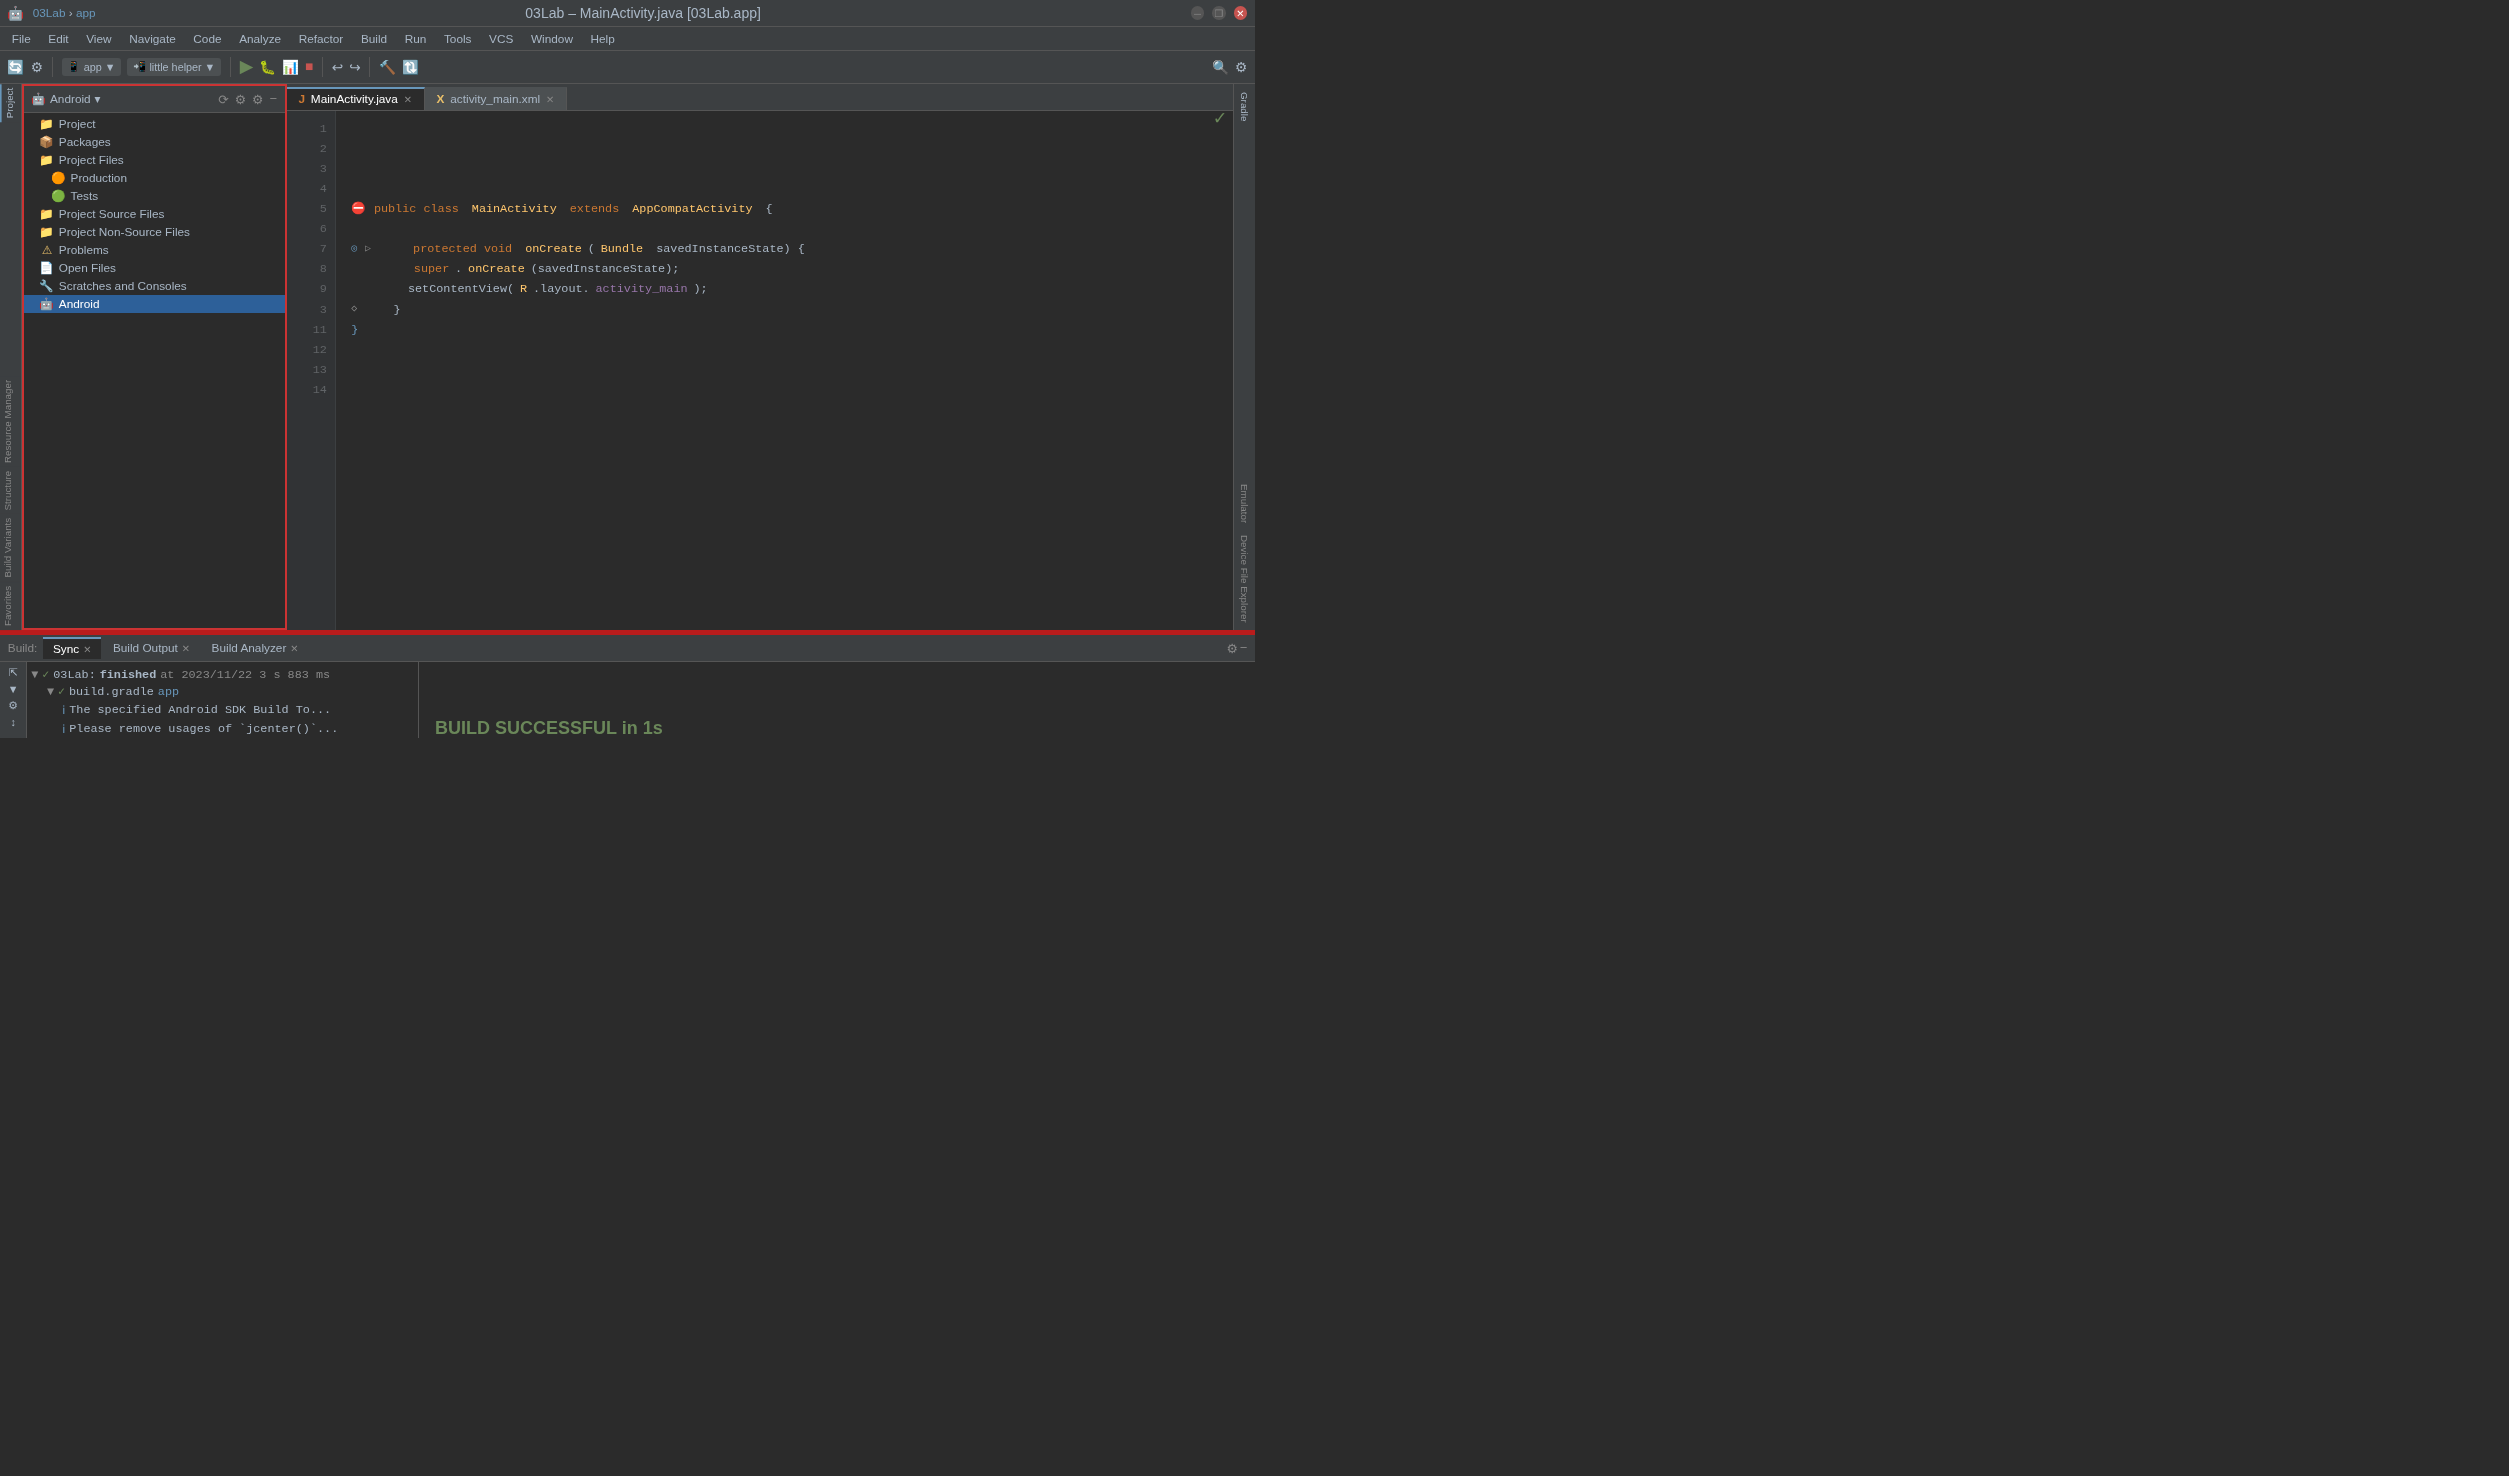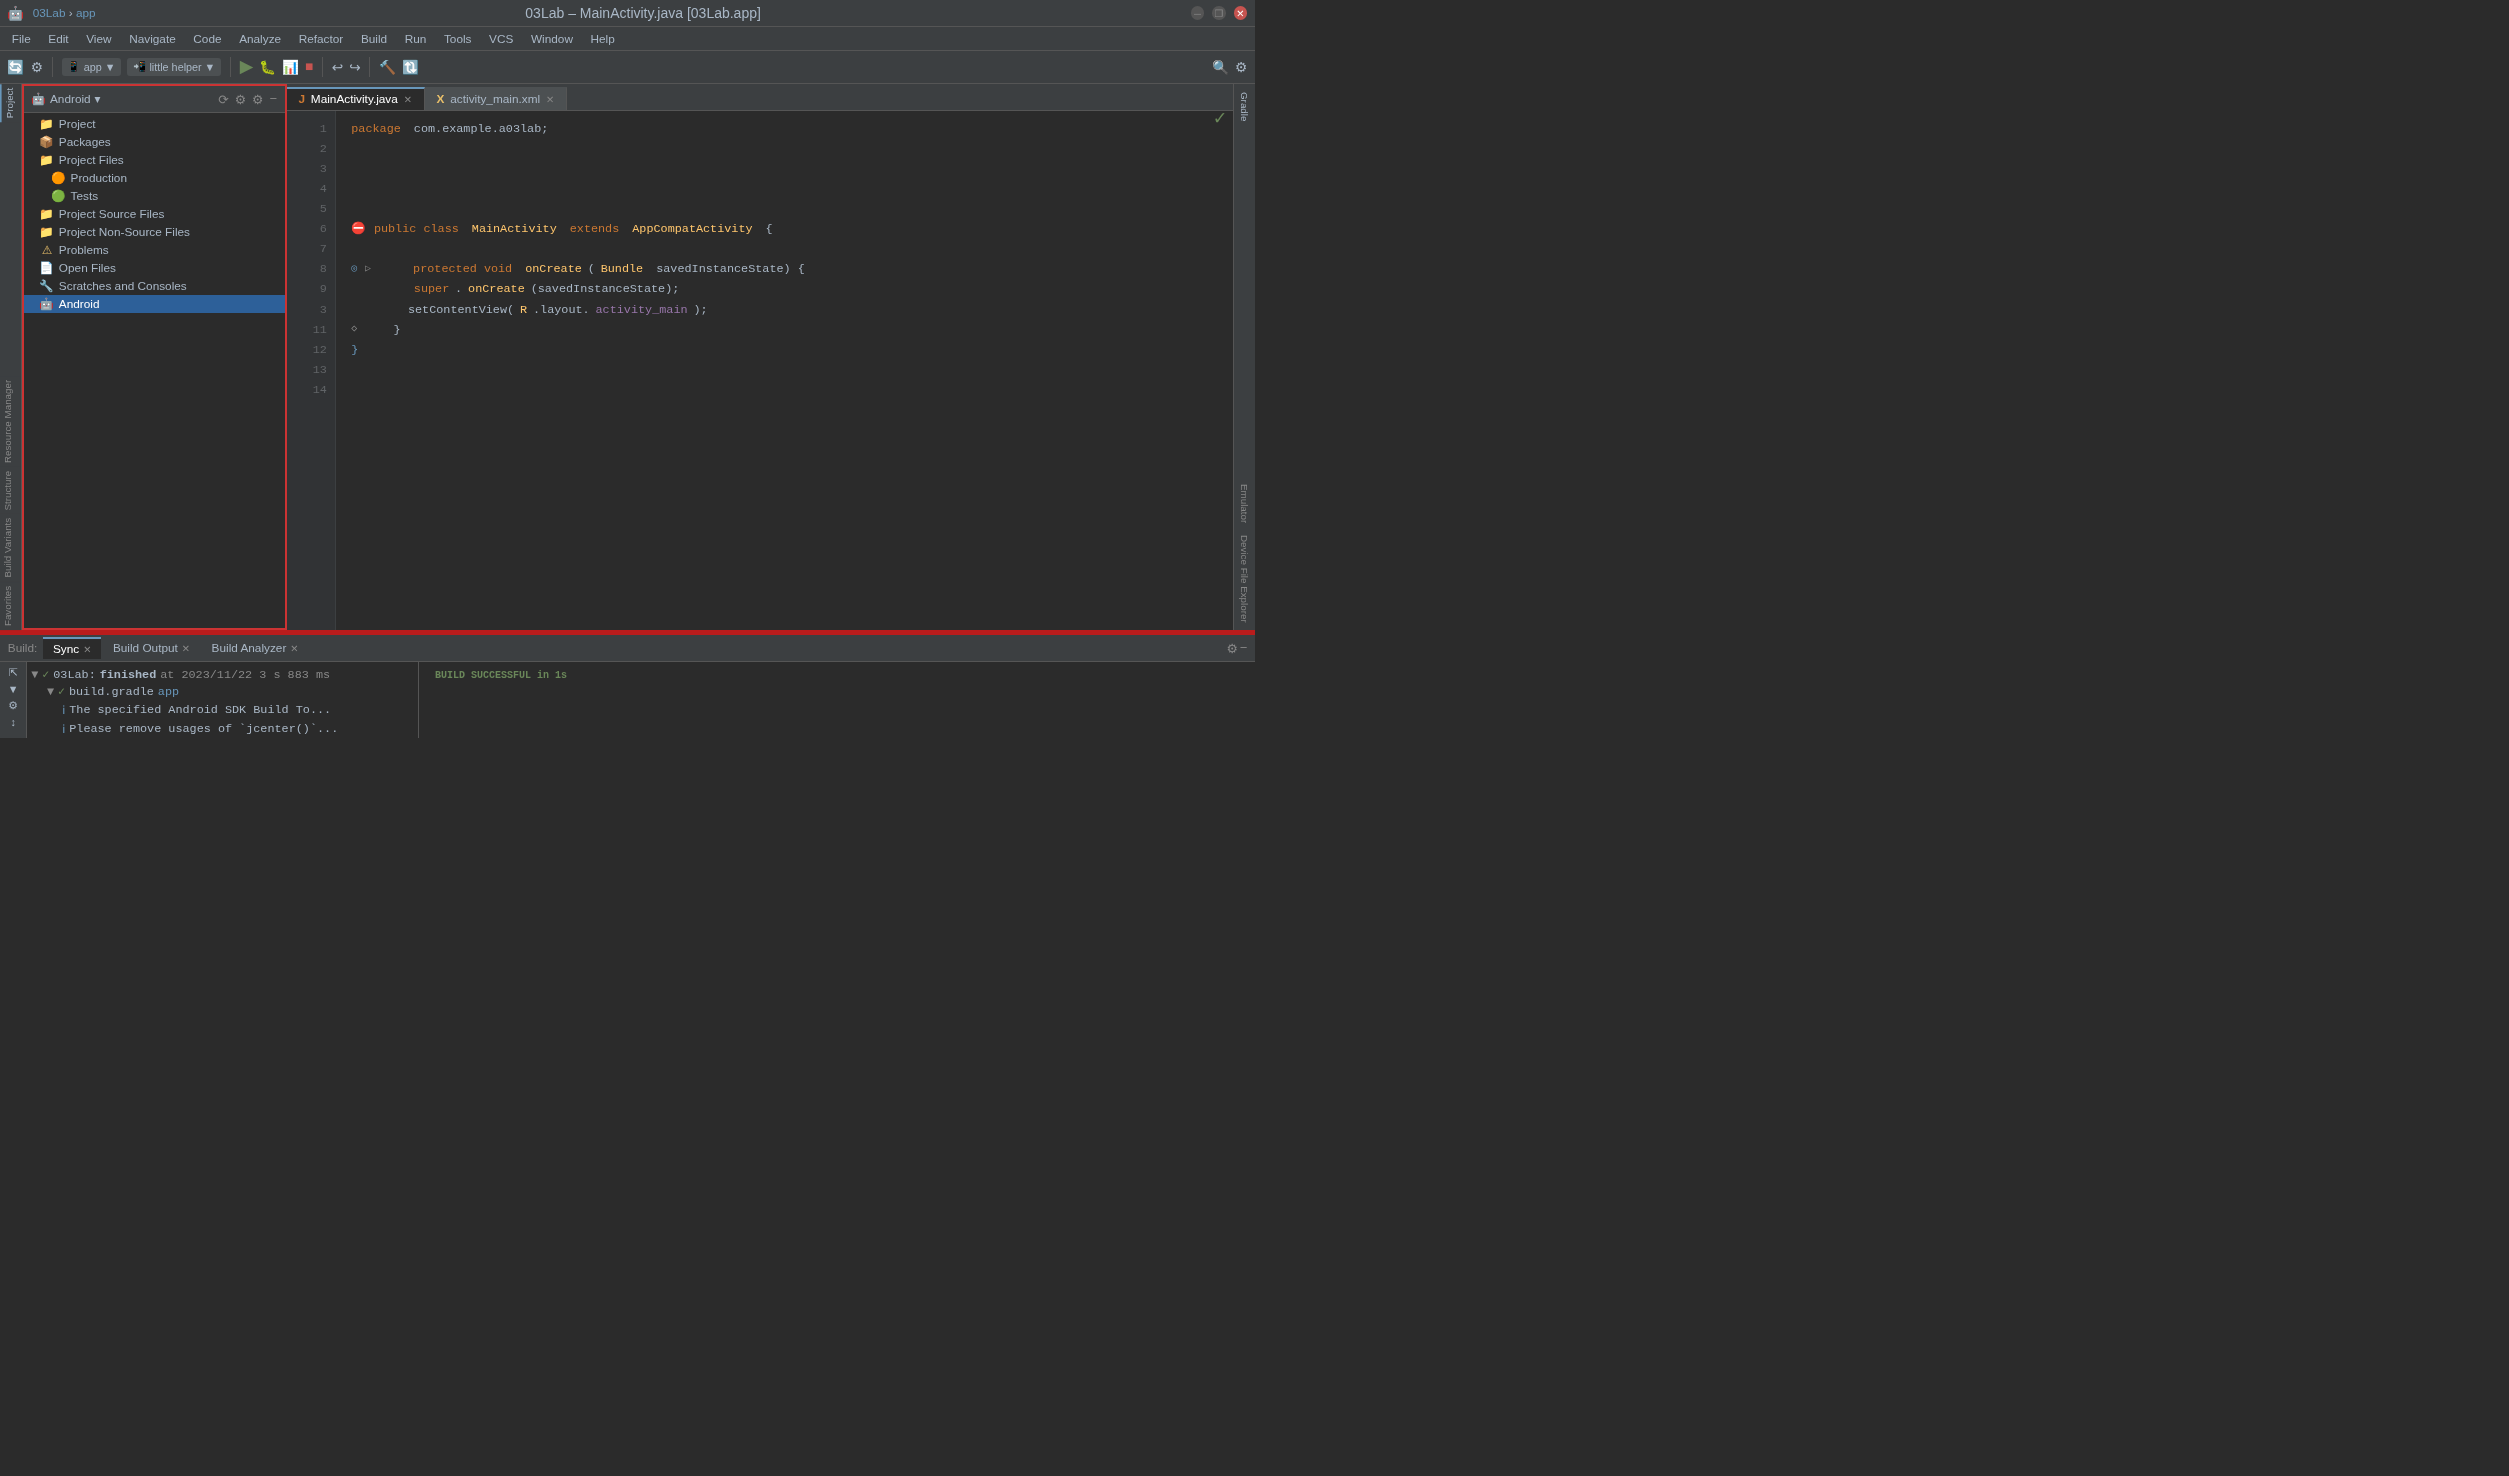--- a/index.html
+++ b/index.html
@@ -257,22 +257,23 @@
       padding: 3.9px;
       font-size: 11.8px;
       font-family: 'Courier New', monospace;
       border-right: 1px solid #555;
       overflow-y: auto;
     }
     .build-item { display: flex; align-items: center; gap: 3.9px; padding: 1px 0; }
     .build-output {
       flex: 1;
       padding: 7.8px 15.7px;
-      font-family: Liberation Mono, monospace;
-      font-size: 10px;
+      font-family: Liberation Sans, sans-serif;
+      font-size: 18px;
+      margin-top: 48px;
     }
     .build-success { color: #6a8759; font-weight: bold; }
 
     
     .status-bar {
       height: 21.6px;
       background: #3c3f41;
       display: flex;
       align-items: center;
       justify-content: space-between;
@@ -475,23 +476,20 @@
         <div>7</div>
         <div>8</div>
         <div>9</div>
         <div>3</div>
         <div>11</div>
         <div>12</div>
         <div>13</div>
         <div>14</div>
       </div>
       <div class="code-content">
-        <div class="code-line">
-          <span class="kw">package</span><span> com.example.a03lab;</span>
-        </div>
         <div class="code-line">&nbsp;</div>
         <div class="code-line">&nbsp;</div>
         <div class="code-line">&nbsp;</div>
         <div class="code-line">&nbsp;</div>
         <div class="code-line">
           <span style="color:#c75450;font-size:11.8px;margin-right:2px;">⛔</span>
           <span class="kw">public class </span><span class="cls">MainActivity</span>
           <span class="kw"> extends </span><span class="cls">AppCompatActivity</span><span> {</span>
         </div>
         <div class="code-line">&nbsp;</div>

